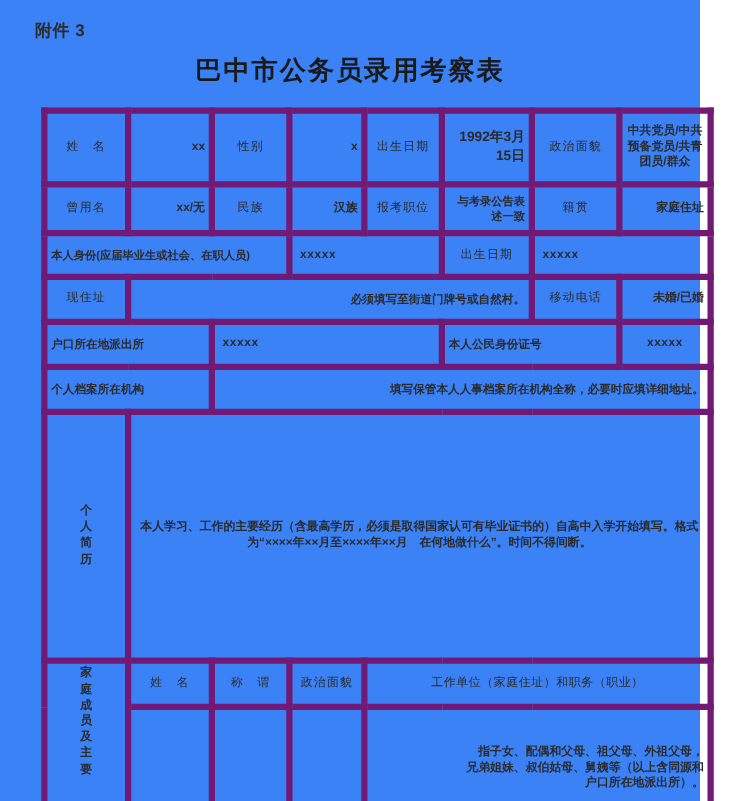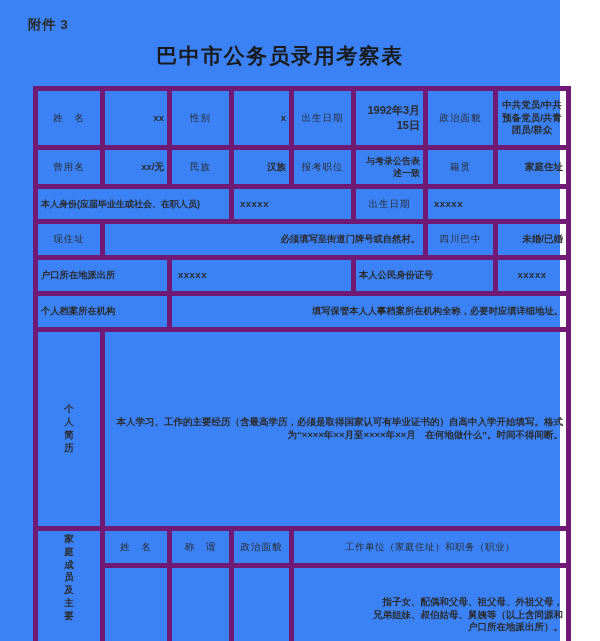--- a/index.html
+++ b/index.html
@@ -109,21 +109,21 @@
     padding: 4px 0;
   }
   .vertical-label span {
     display: block;
   }
   .resume-note {
     color: #d4433a;
     font-weight: 700;
     font-size: 9.3px;
     line-height: 1.85;
-    text-align: right;
+    text-align: center;
     padding: 6px 8px 0 6px;
     vertical-align: top;
   }
   .family-note {
     color: #d4433a;
     font-weight: 700;
     font-size: 9.3px;
     line-height: 2.0;
     text-align: right;
     vertical-align: top;
@@ -184,21 +184,21 @@
       <tr>
         <td class="lbl-tight" colspan="3" style="height:26px;font-size:9px">本人身份(应届毕业生或社会、在职人员)</td>
         <td class="xs" colspan="2" style="padding-left:6px">xxxxx</td>
         <td class="lbl">出生日期</td>
         <td class="xs" colspan="2" style="padding-left:6px">xxxxx</td>
       </tr>
 
       <tr>
         <td class="lbl" style="height:27px">现住址</td>
         <td class="red-left" colspan="5" style="font-size:9.3px">必须填写至街道门牌号或自然村。</td>
-        <td class="lbl">四川巴中</td>
+        <td class="lbl">移动电话</td>
         <td class="red-c">未婚/已婚</td>
       </tr>
 
       <tr>
         <td class="lbl-tight" colspan="2" style="height:27px;font-size:9.3px">户口所在地派出所</td>
         <td class="xs" colspan="3" style="padding-left:6px">xxxxx</td>
         <td class="lbl-tight" colspan="2" style="font-size:9.3px">本人公民身份证号</td>
         <td class="xs" style="text-align:center">xxxxx</td>
       </tr>
 

